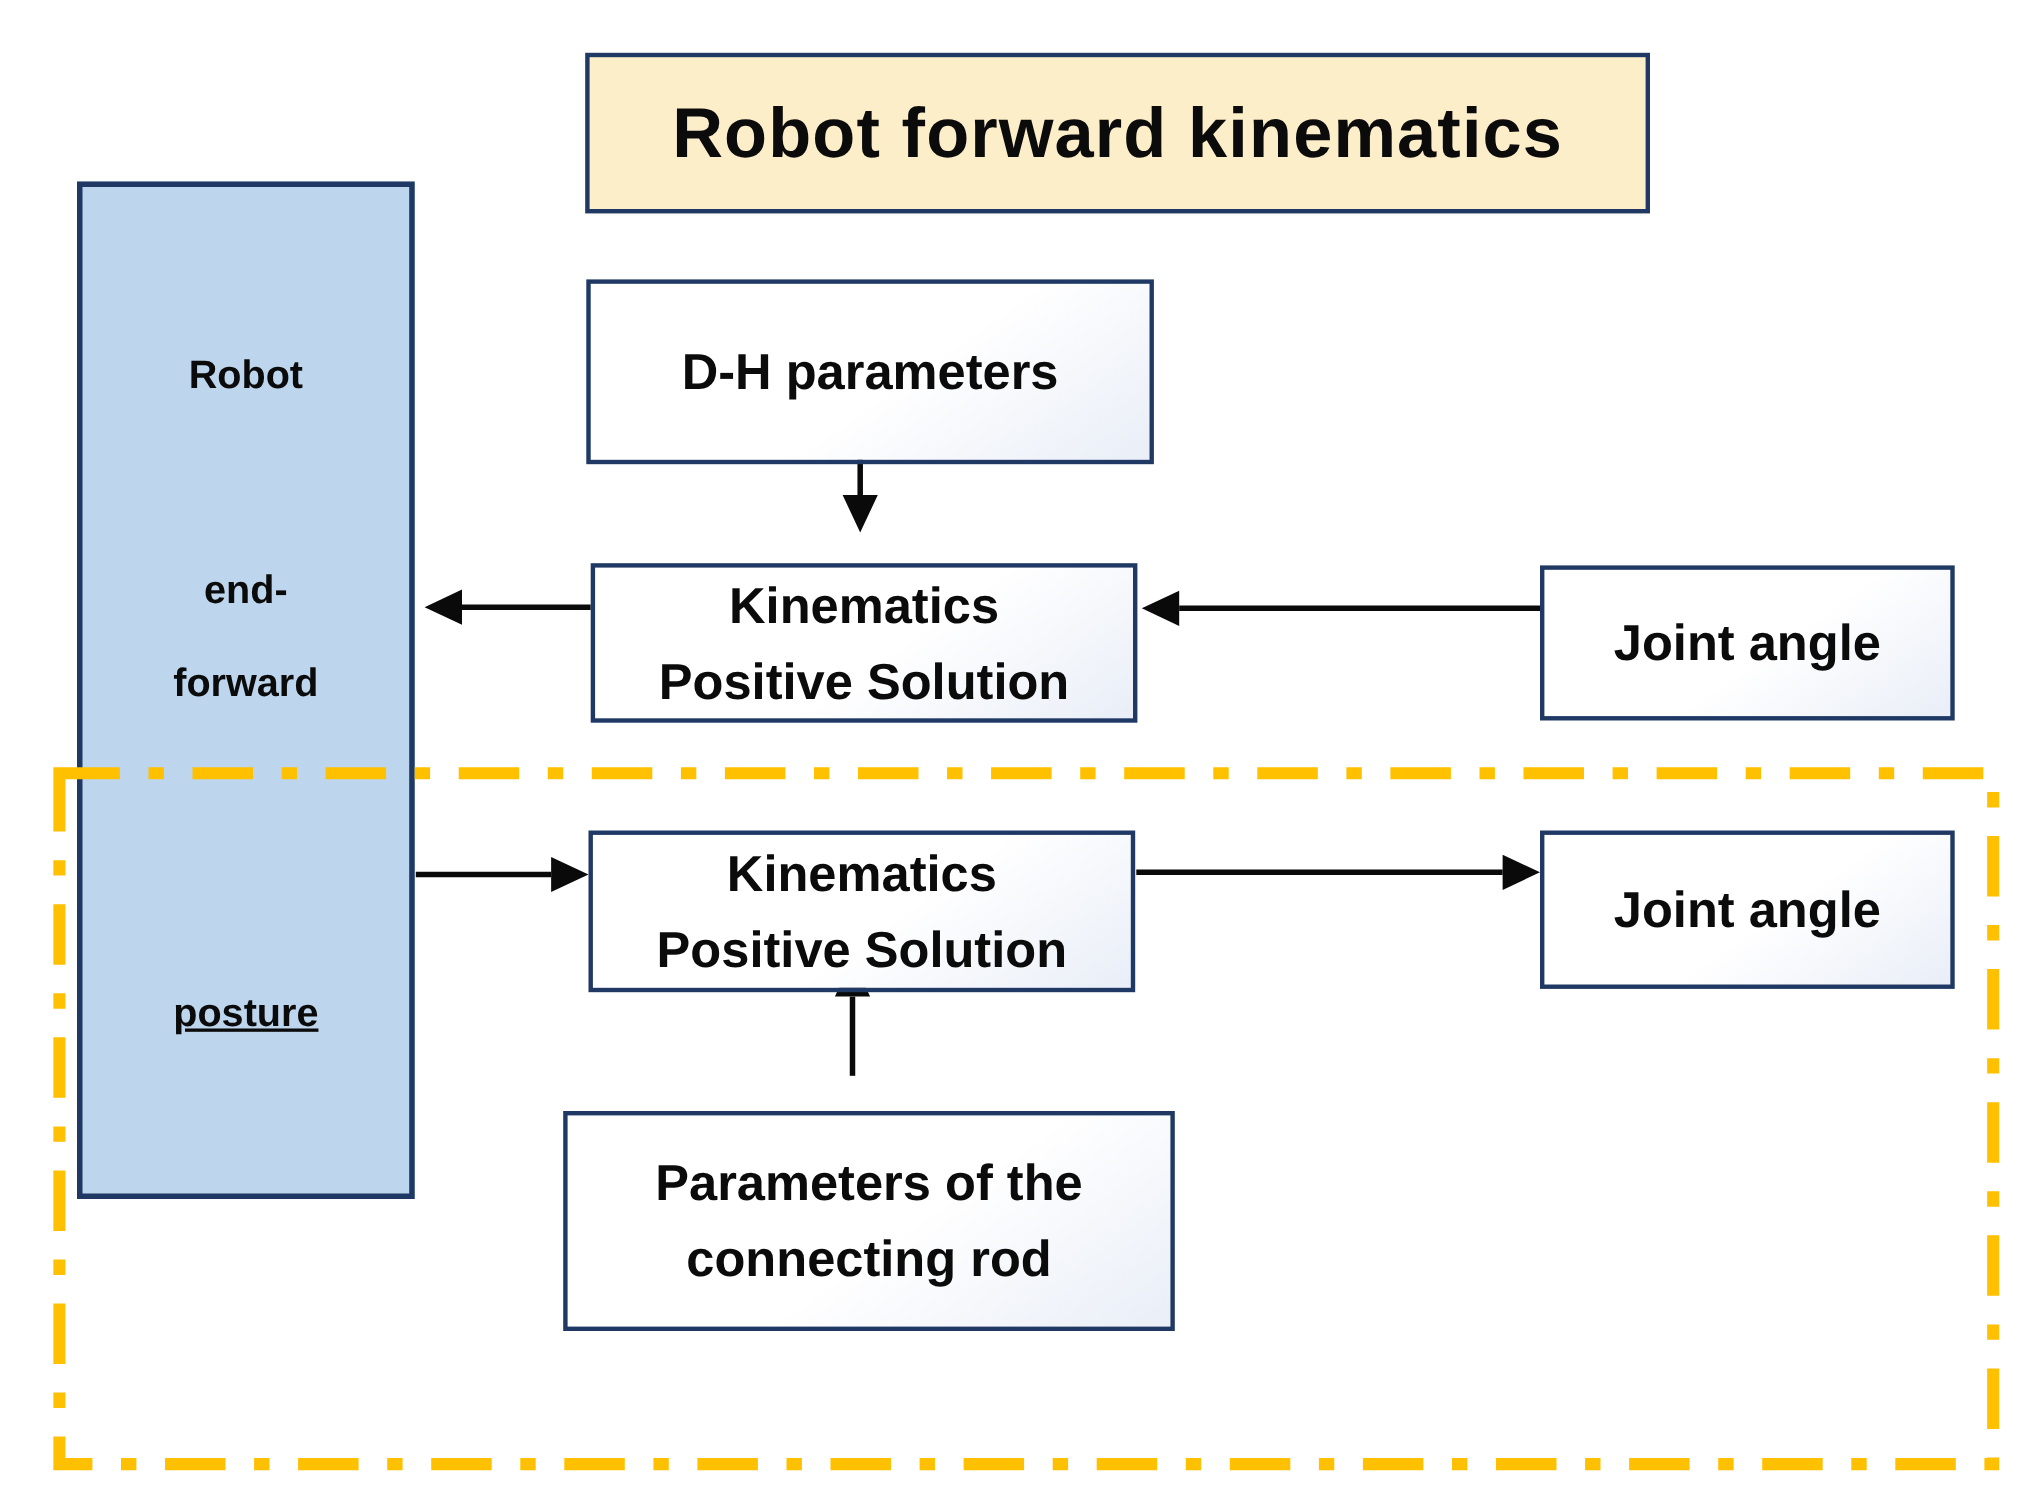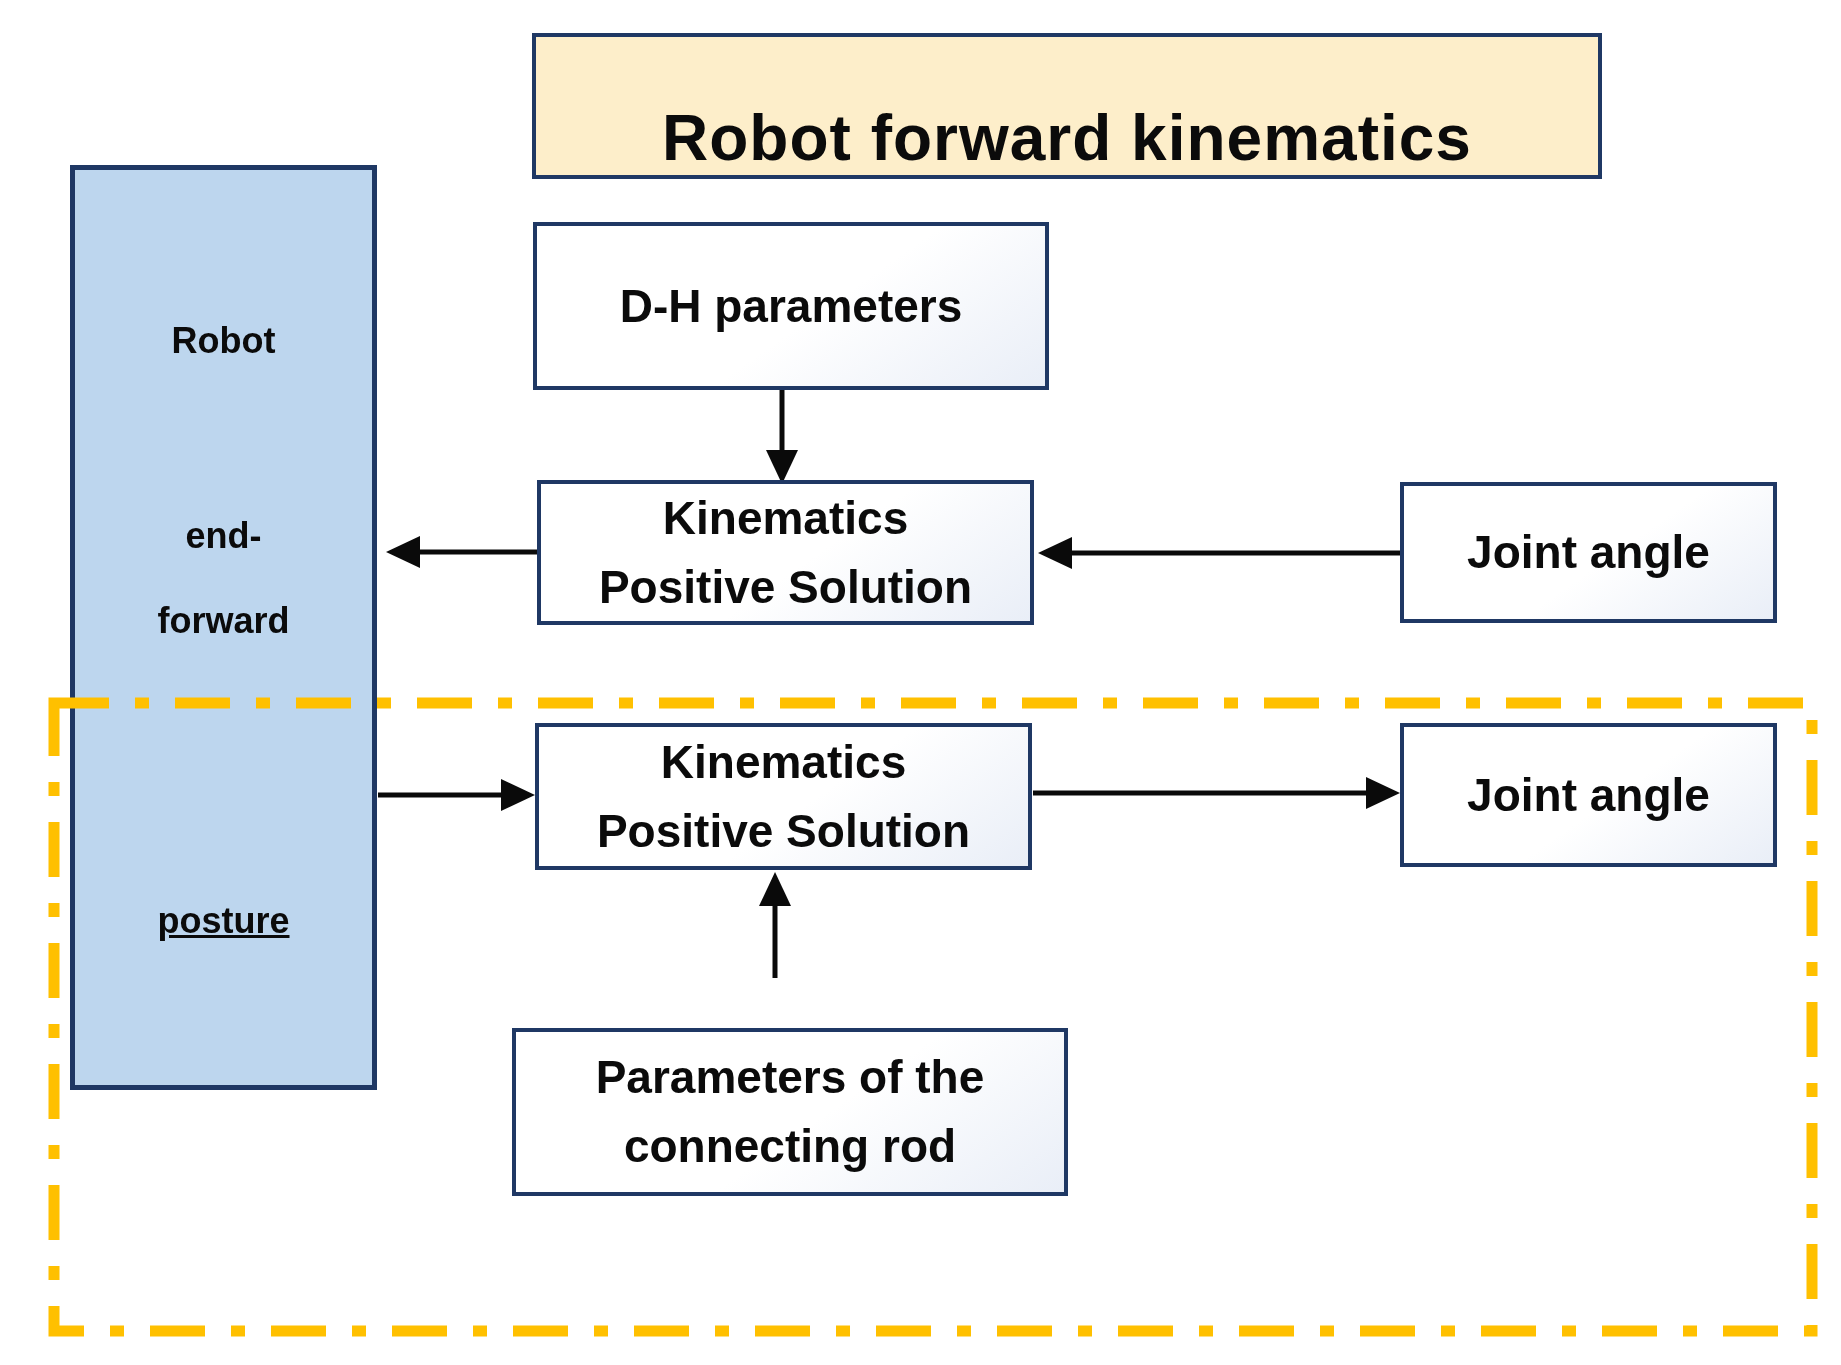--- a/index.html
+++ b/index.html
@@ -18,43 +18,43 @@
     font-family:"Liberation Sans",sans-serif;overflow:hidden;
   }
   .layer{position:absolute;left:0;top:0;width:1841px;height:1365px;z-index:2;}
   .box{
     position:absolute;box-sizing:border-box;border:4px solid var(--border-navy);
     display:flex;align-items:center;justify-content:center;text-align:center;
     color:#0b0b0b;font-weight:700;z-index:3;
   }
   .node{
     background:linear-gradient(145deg,var(--node-fill-start) 55%,var(--node-fill-end) 100%);
-    font-size:46px;line-height:1.45;
+    font-size:46px;line-height:1.45;margin-top:32px;
   }
   .cream{background:var(--title-cream-fill);font-size:64px;letter-spacing:1px;}
   .blue-box{
     left:70px;top:165px;width:307px;height:925px;
     background:var(--box-blue-fill);border-width:5px;z-index:1;display:block;
   }
   .blue-box span{
     position:absolute;left:0;width:100%;text-align:center;
     font-size:36px;font-weight:700;color:#0b0b0b;
   }
   .line-robot{top:150px;}
   .line-end{top:345px;}
   .line-effector{top:430px;}
   .line-posture{top:730px;text-decoration:underline;}
-  .title-top{left:532px;top:33px;width:1070px;height:146px;align-items:flex-end;}
+  .title-top{left:532px;top:48px;width:968px;height:146px;}
   .title-bottom{left:492px;top:1181px;width:915px;height:142px;}
   .dh{left:533px;top:222px;width:516px;height:168px;}
   .kps1{left:537px;top:480px;width:497px;height:145px;}
   .joint1{left:1400px;top:482px;width:377px;height:141px;}
   .kps2{left:535px;top:723px;width:497px;height:147px;}
   .joint2{left:1400px;top:723px;width:377px;height:144px;}
-  .rod{left:512px;top:1028px;width:556px;height:168px;}
+  .rod{left:512px;top:978px;width:556px;height:200px;}
   .two-line{line-height:1.5;}
 </style>
 </head>
 <body>
 
 <div class="canvas">
 
   <svg class="layer" viewBox="0 0 1841 1365">
 
     <rect x="54" y="703" width="1758" height="628" fill="none" stroke="var(--dash-orange,#ffc000)" stroke-width="11" stroke-dasharray="55 26 14 26"></rect>

